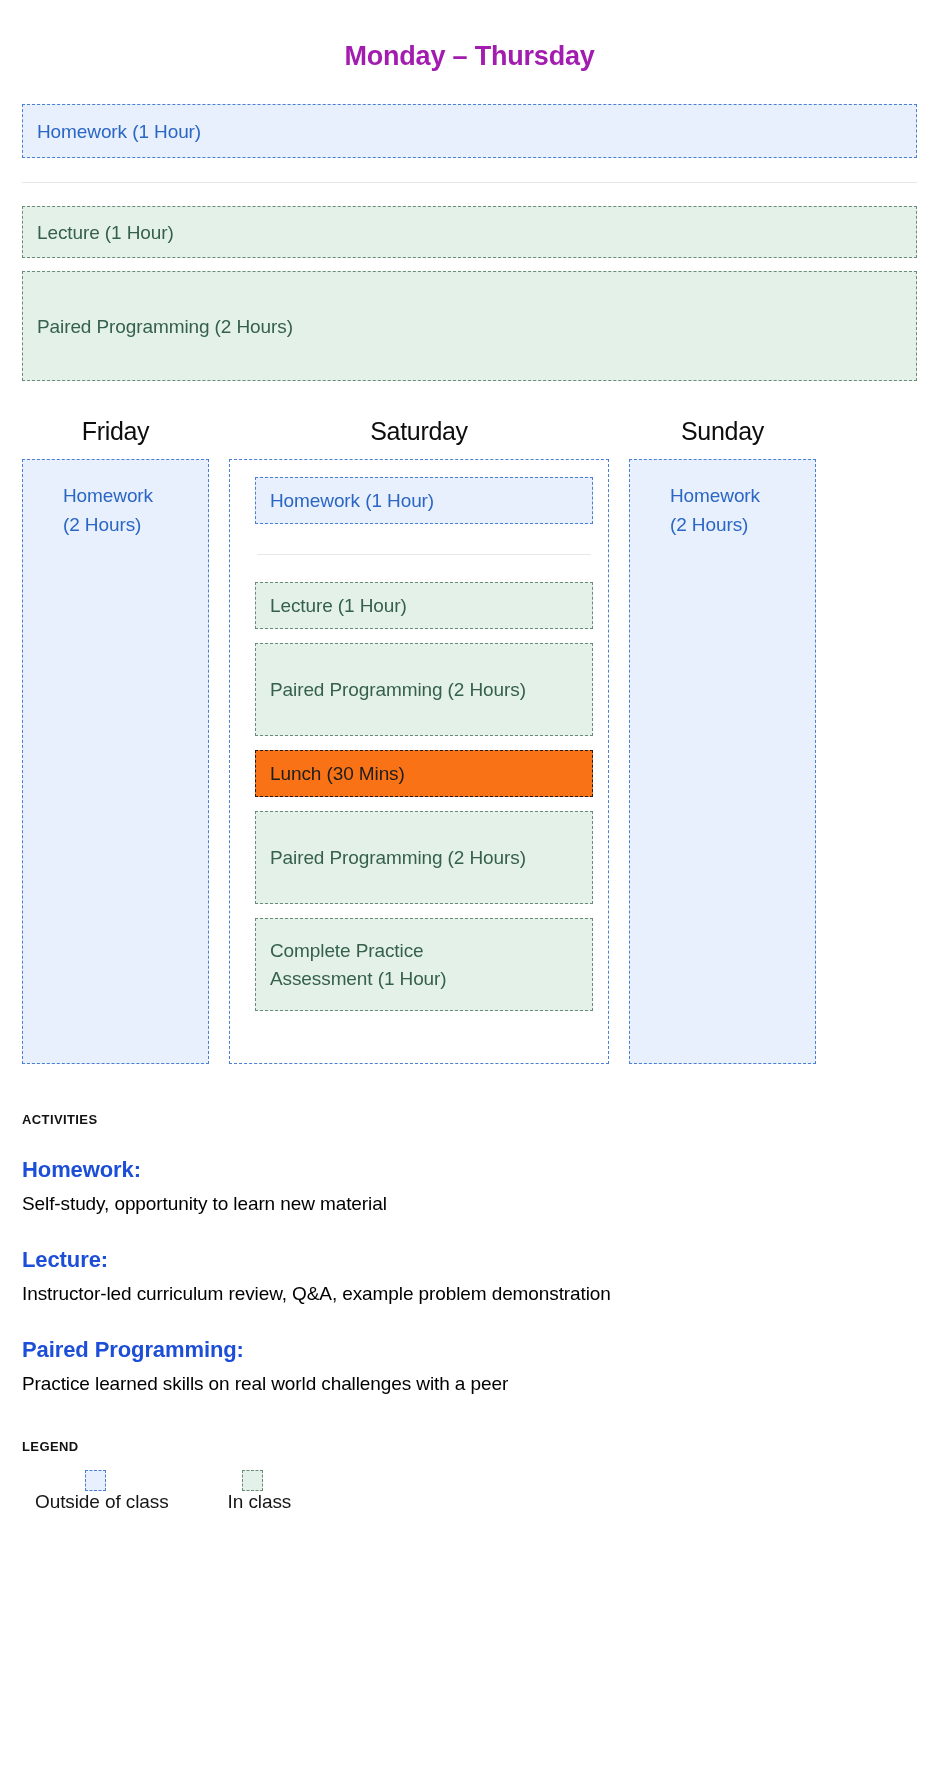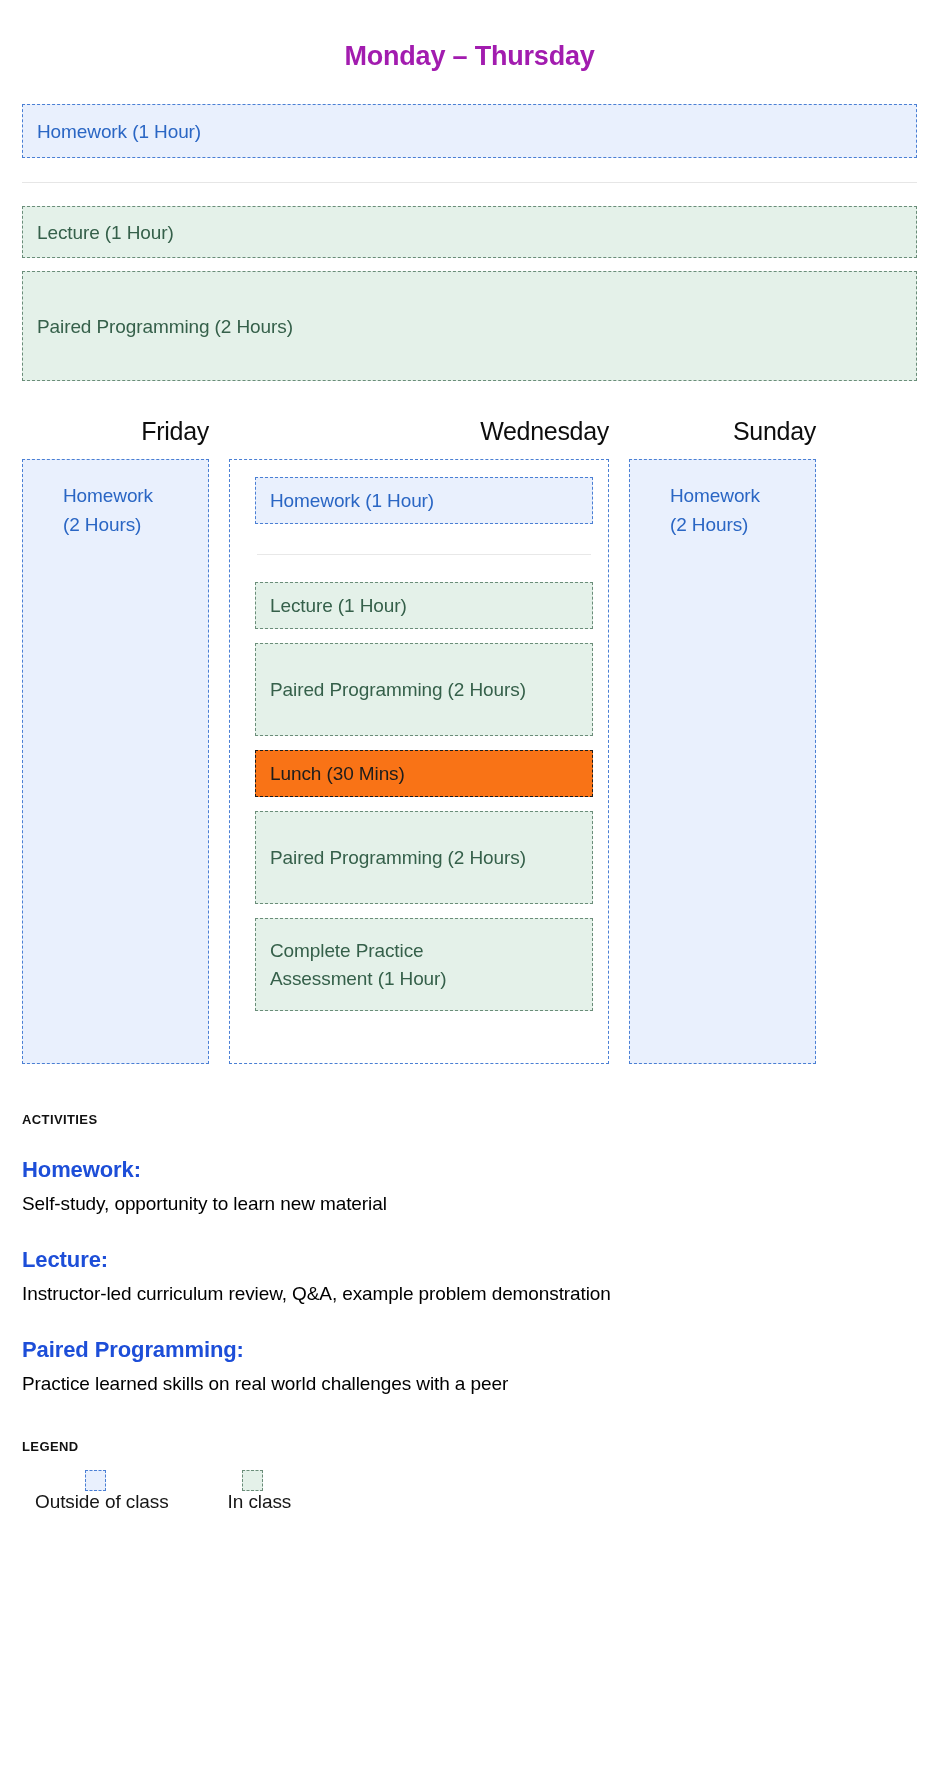--- a/index.html
+++ b/index.html
@@ -87,21 +87,21 @@
   .days-head {
     display: flex;
     align-items: flex-end;
   }
   .col-fri  { width: 187px; flex: 0 0 187px; }
   .col-gap  { width: 20px;  flex: 0 0 20px;  }
   .col-sat  { width: 380px; flex: 0 0 380px; }
   .col-sun  { width: 187px; flex: 0 0 187px; }
 
   .day-name {
-    text-align: right;
+    text-align: center;
     font-size: 25px;
     font-weight: 400;
     color: #0d0d0d;
     letter-spacing: -0.3px;
     padding-bottom: 13px;
   }
 
   .days-body {
     display: flex;
     align-items: stretch;
@@ -243,21 +243,21 @@
     <div class="block block-inclass mt-pp">
       <span>Paired Programming (2 Hours)</span>
     </div>
   </div>
 
   <div class="days-wrap">
 
     <div class="days-head">
       <div class="col-fri day-name">Friday</div>
       <div class="col-gap"></div>
-      <div class="col-sat day-name">Wednesday</div>
+      <div class="col-sat day-name">Saturday</div>
       <div class="col-gap"></div>
       <div class="col-sun day-name">Sunday</div>
     </div>
 
     <div class="days-body">
 
       <div class="day-col col-fri col-outside col-height">
         <div class="col-label">Homework
 (2 Hours)</div>
       </div>

